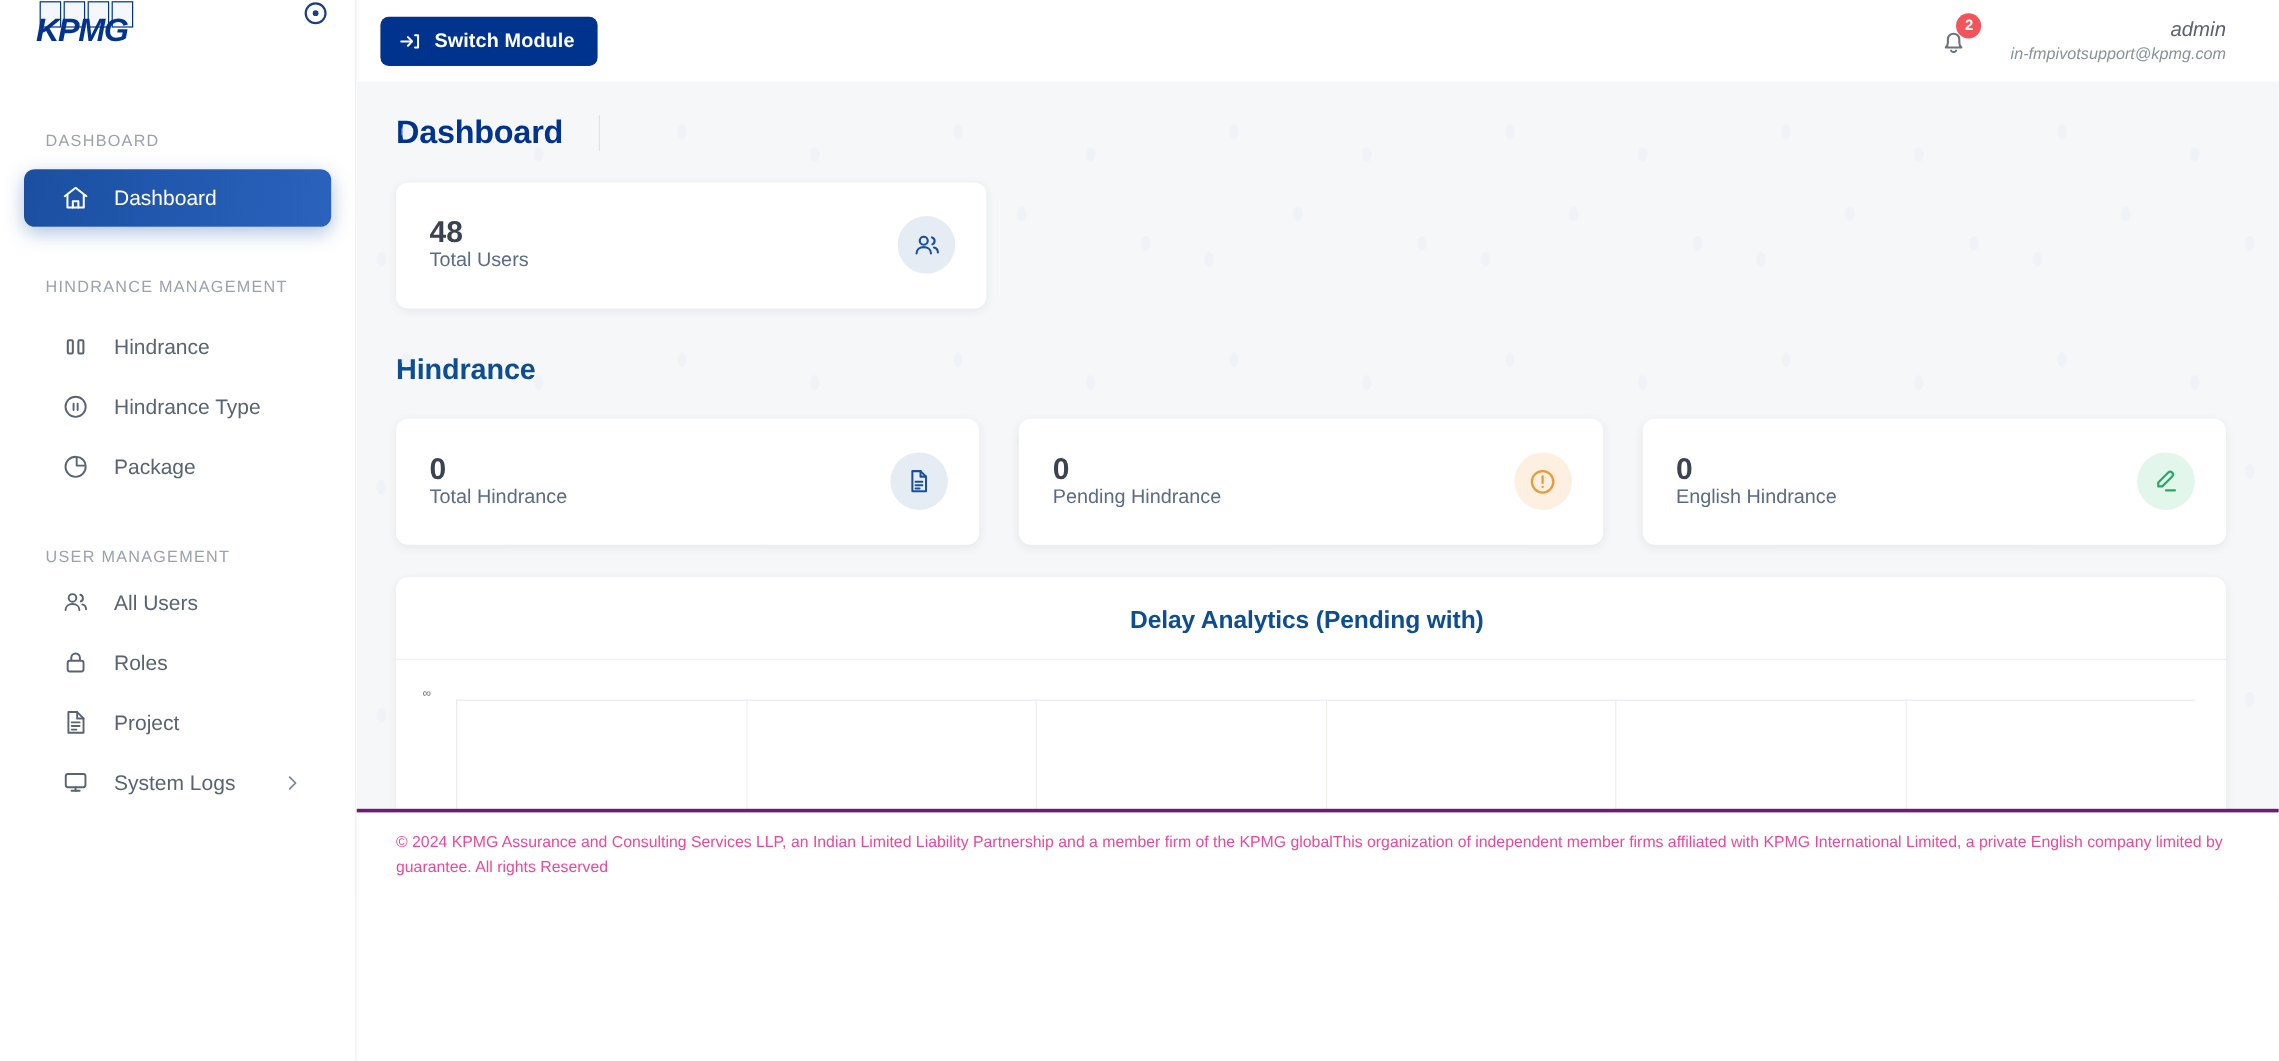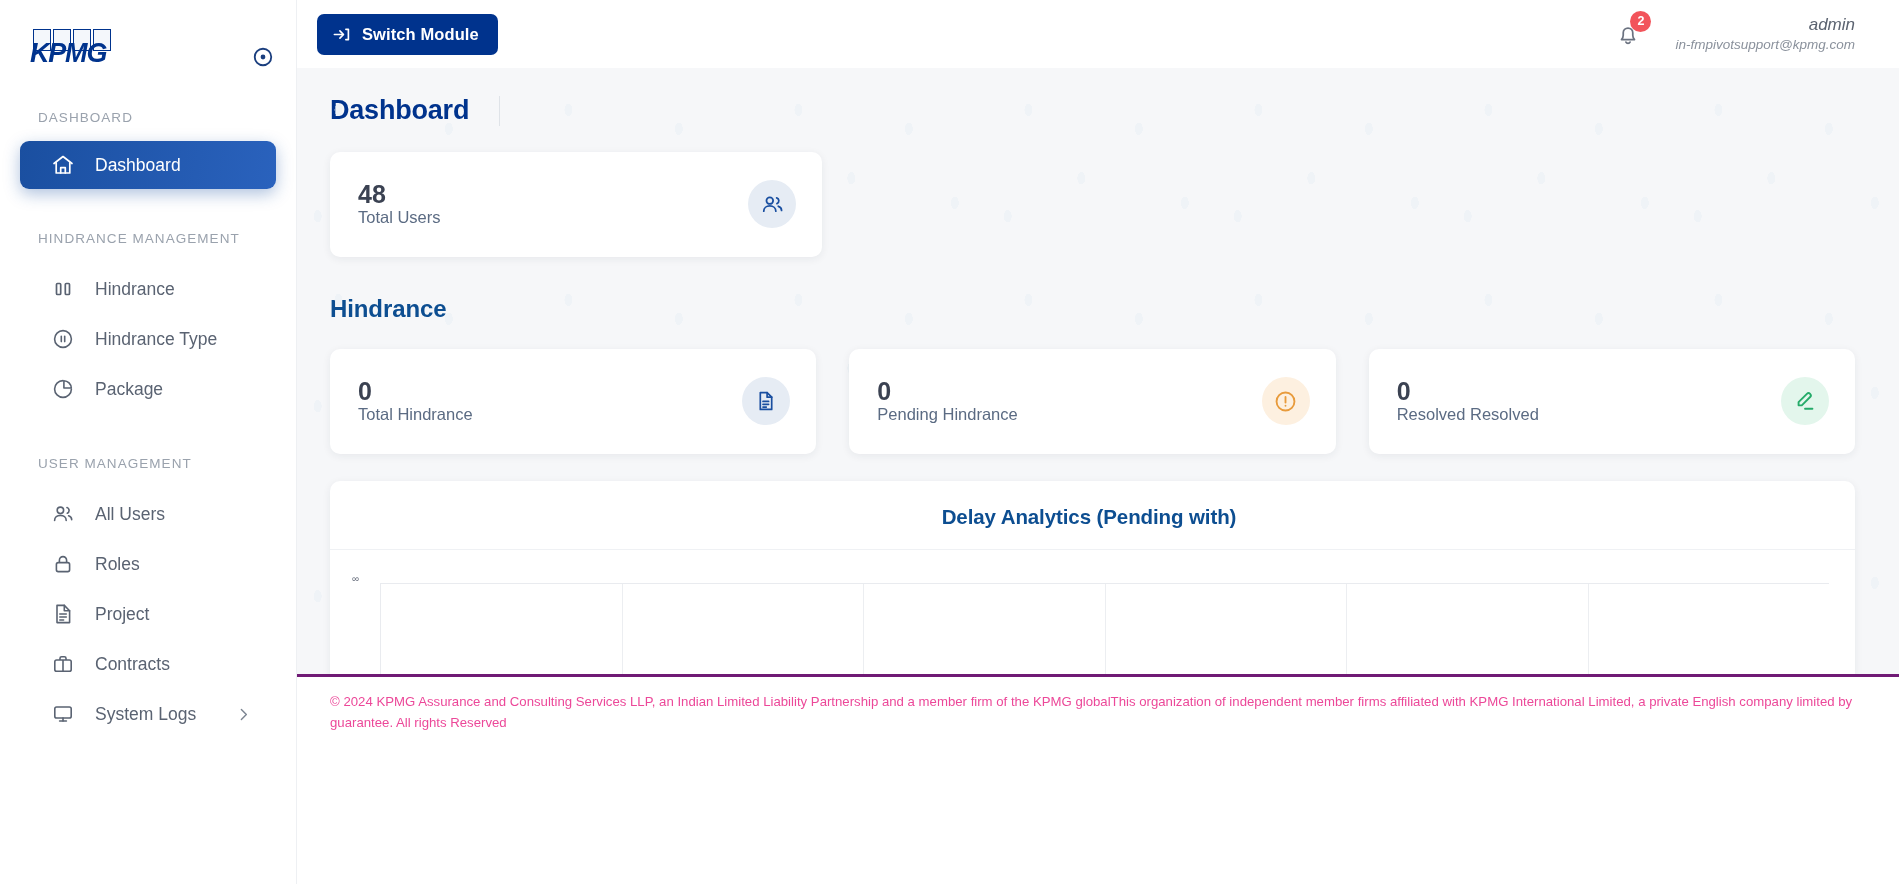--- a/index.html
+++ b/index.html
@@ -15,21 +15,21 @@
   .sidebar {
     width: 297px; height: 884px;
     background: #ffffff;
     border-right: 1px solid #eef0f3;
     flex: 0 0 297px;
     position: relative;
     z-index: 5;
   }
   .sidebar-top {
     height: 68px;
-    display: flex; align-items: flex-end;
+    display: flex; align-items: flex-start;
     padding: 0 22px 0 28px;
     justify-content: space-between;
   }
   .kpmg-logo { position: relative; width: 88px; height: 40px; }
   .kpmg-boxes { display: flex; gap: 2px; position: absolute; top: 1px; left: 5px; }
   .kpmg-boxes i {
     display: block; width: 18px; height: 22px;
     background: #f4f7fb; border: 1.4px solid #00338d;
   }
   .kpmg-word {
@@ -42,21 +42,21 @@
   .collapse-btn { cursor: pointer; line-height: 0; }
 
   .side-group-label {
     font-size: 13.5px; letter-spacing: 1.05px;
     color: #9aa2ad; font-weight: 400;
     padding: 0 0 0 38px;
     text-transform: uppercase;
   }
   .lbl-dashboard { margin-top: 42px; margin-bottom: 16px; }
   .lbl-hindrance { margin-top: 42px; margin-bottom: 18px; }
-  .lbl-user      { margin-top: 42px; margin-bottom: 18px; }
+  .lbl-user      { margin-top: 42px; margin-bottom: 6px; }
 
   .nav-item {
     display: flex; align-items: center;
     height: 50px; gap: 20px;
     padding: 0 24px 0 31px;
     margin: 0 20px;
     color: #5a6372; font-size: 17.5px;
     cursor: pointer; border-radius: 9px;
   }
   .nav-item .ico { width: 24px; height: 24px; flex: 0 0 24px; line-height: 0; }
@@ -318,30 +318,20 @@
           <path d="M6 3.4h7.3L18.6 8.7V20.6H6z"></path>
             <path d="M13.3 3.4v5.3h5.3"></path>
             <line x1="8.8" y1="12" x2="15.3" y2="12"></line>
             <line x1="8.8" y1="15" x2="15.3" y2="15"></line>
             <line x1="8.8" y1="18" x2="12.6" y2="18"></line>
         </svg>
       </span>
       <span class="label">Project</span>
     </div>
 
-    <div class="nav-item">
-      <span class="ico">
-        <svg width="24" height="24" viewBox="0 0 24 24" fill="none" stroke="#5a6372" stroke-width="1.6" stroke-linejoin="round">
-          <rect x="3.8" y="8" width="16.4" height="11.2" rx="1.8"></rect>
-            <path d="M9 8V6.3a1.6 1.6 0 0 1 1.6-1.6h2.8A1.6 1.6 0 0 1 15 6.3V8"></path>
-            <line x1="12" y1="8" x2="12" y2="19.2"></line>
-        </svg>
-      </span>
-      <span class="label">Contracts</span>
-    </div>
 
     <div class="nav-item">
       <span class="ico">
         <svg width="24" height="24" viewBox="0 0 24 24" fill="none" stroke="#5a6372" stroke-width="1.6" stroke-linecap="round" stroke-linejoin="round">
           <rect x="3.8" y="5" width="16.4" height="11" rx="1.8"></rect>
             <line x1="12" y1="16" x2="12" y2="19"></line>
             <line x1="8.6" y1="19" x2="15.4" y2="19"></line>
         </svg>
       </span>
       <span class="label">System Logs</span>
@@ -440,21 +430,21 @@
               <circle cx="12" cy="12" r="8.6"></circle>
                 <line x1="12" y1="7.6" x2="12" y2="13"></line>
                 <circle cx="12" cy="16.1" r=".9" fill="#e89b3c" stroke="none"></circle>
             </svg>
           </div>
         </div>
 
         <div class="stat-card third">
           <div class="stat-text">
             <div class="stat-value">0</div>
-            <div class="stat-label">Resolved Resolved</div>
+            <div class="stat-label">English Hindrance</div>
           </div>
           <div class="stat-icon icon-bg-green">
             <svg width="25" height="25" viewBox="0 0 24 24" fill="none" stroke="#25ab69" stroke-width="1.8" stroke-linecap="round" stroke-linejoin="round">
               <path d="M17.4 4.6a2.2 2.2 0 0 1 0 3.1l-8 8H6.3v-3.1l8-8a2.2 2.2 0 0 1 3.1 0z"></path>
                 <line x1="12.5" y1="18.9" x2="19.6" y2="18.9"></line>
             </svg>
           </div>
         </div>
 
       </div>

